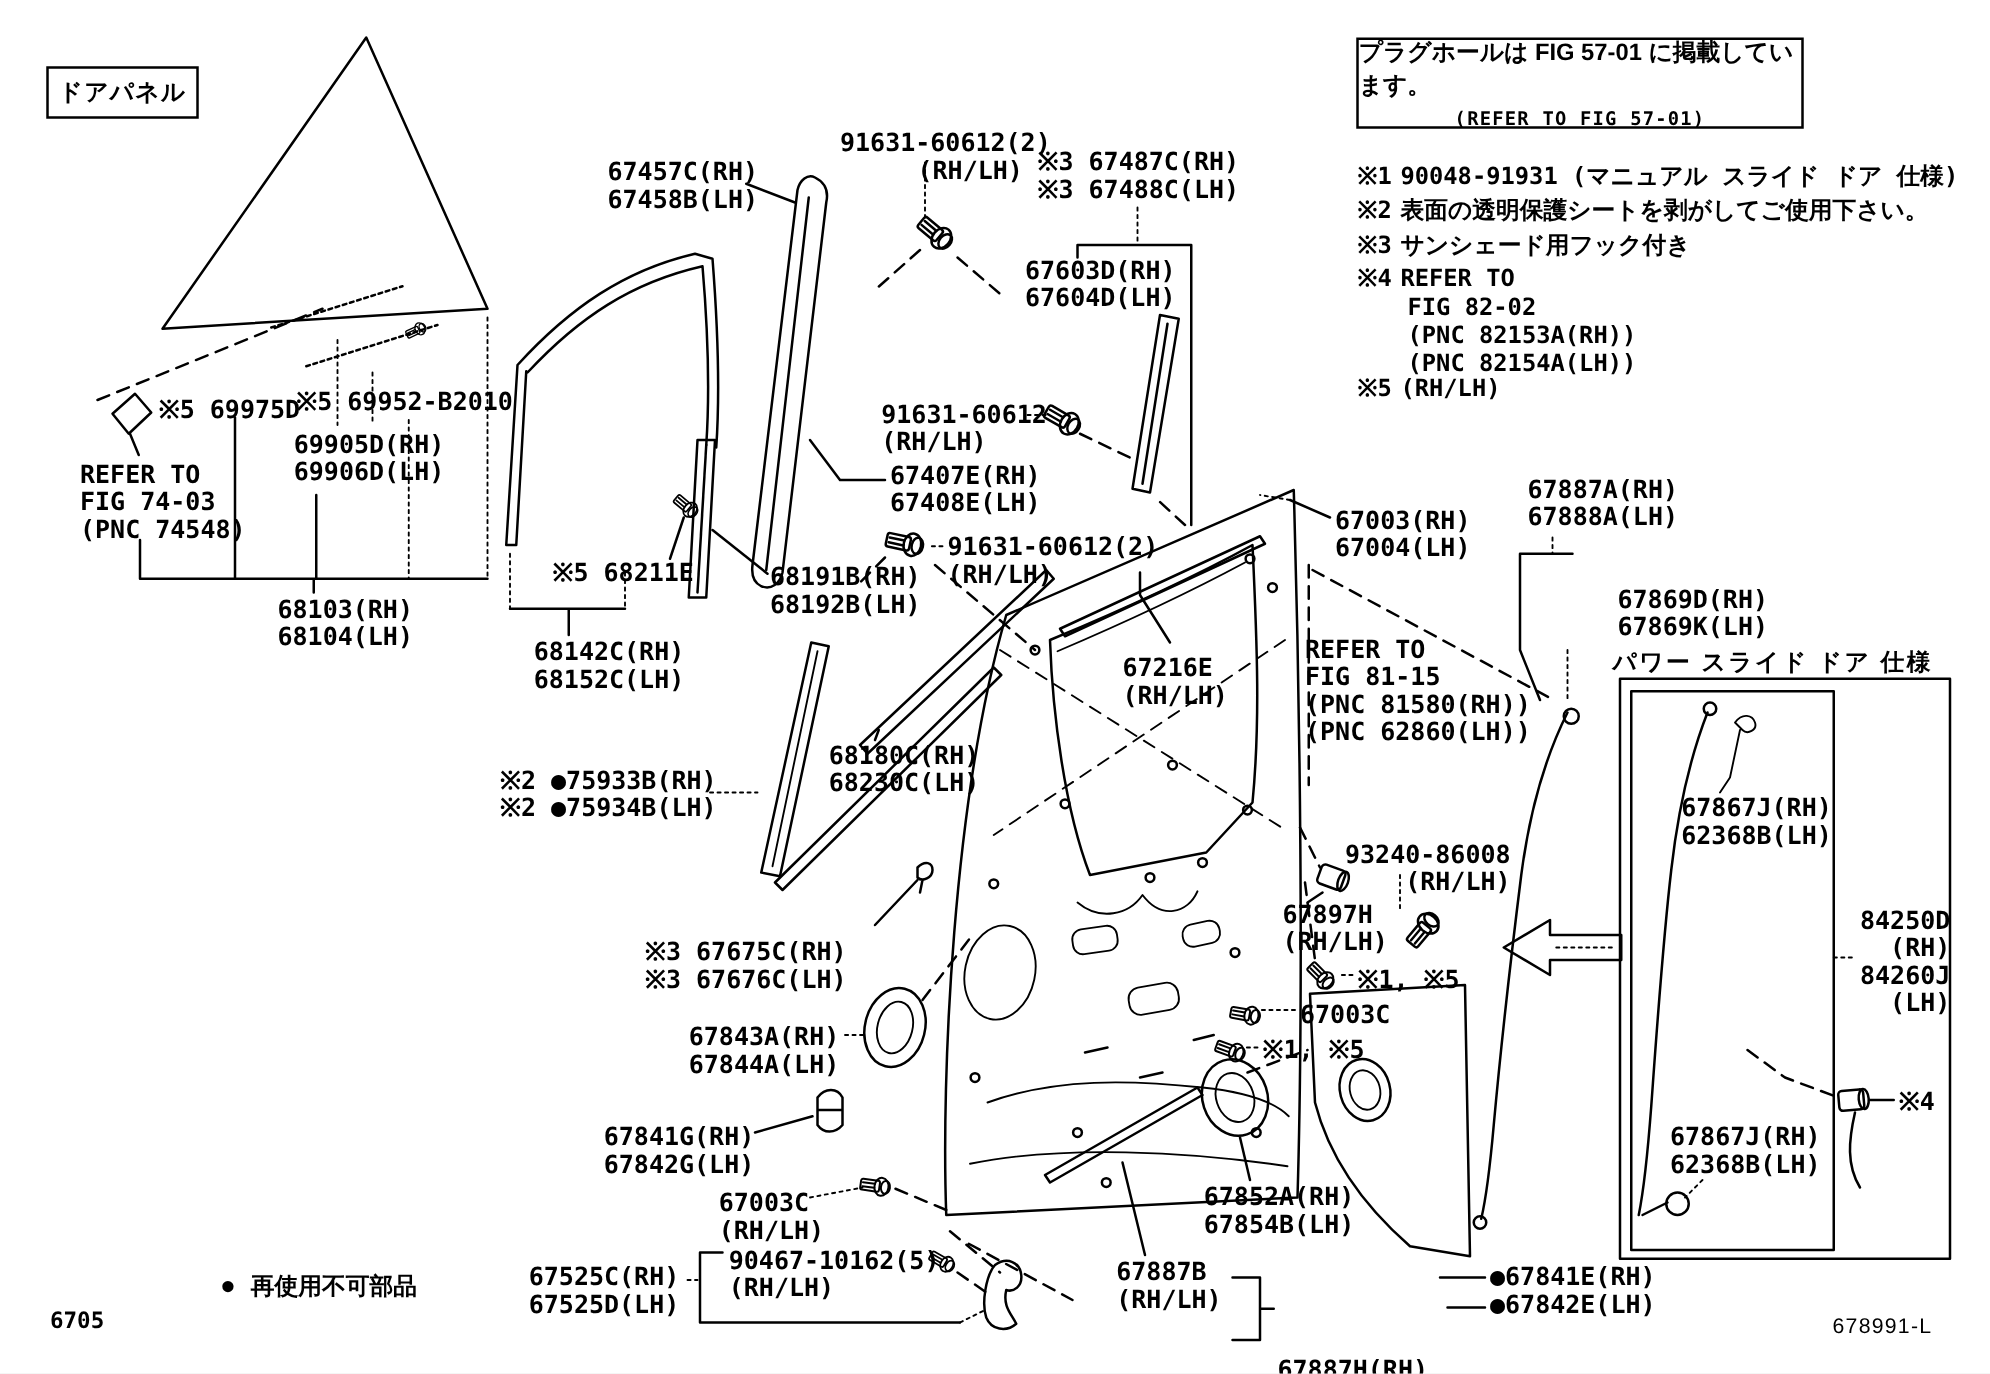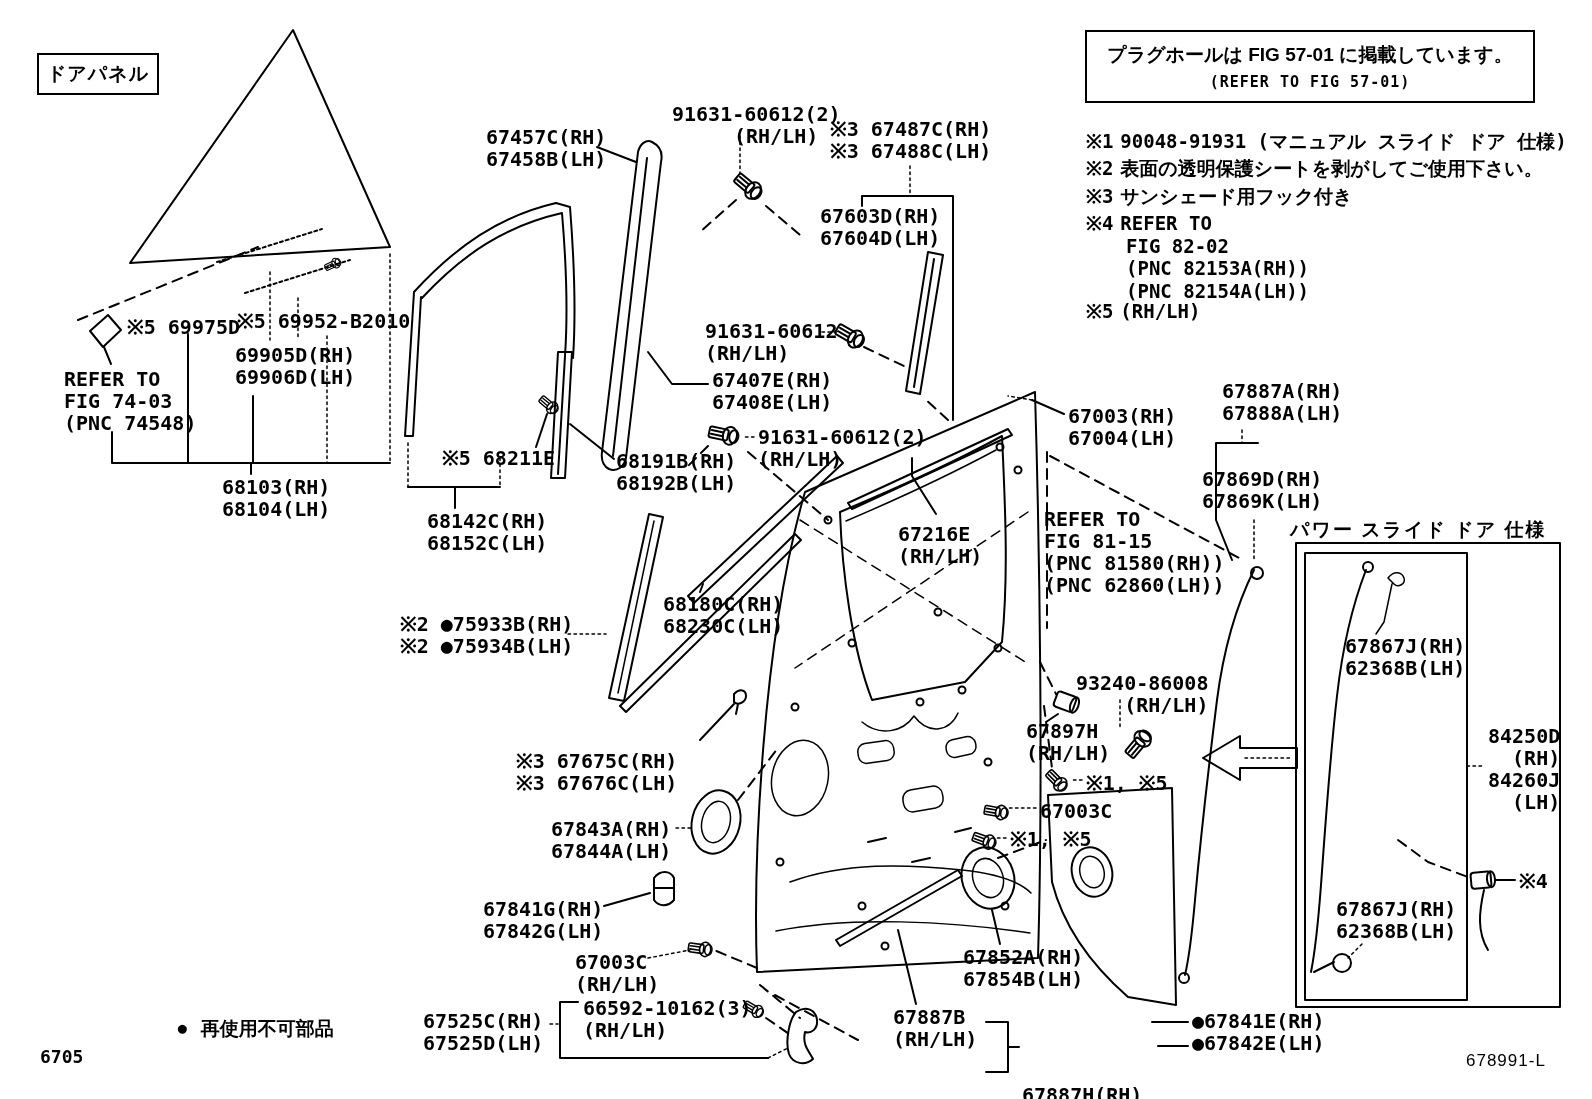--- a/index.html
+++ b/index.html
@@ -9,21 +9,21 @@
   svg *{stroke:#000;fill:none;stroke-width:2;stroke-linecap:round;stroke-linejoin:round;}
   svg .dash{stroke-dasharray:10 7;}
   svg .dot{stroke-dasharray:2.5 3.5;stroke-width:1.5;}
   svg .thin{stroke-width:1.5;}
   .part-label{position:absolute;font:bold 20px "DejaVu Sans Mono",monospace;
               line-height:22px;white-space:pre;}
   .part-label div{white-space:pre;}
   #door-panel-tag{position:absolute;left:37px;top:53px;width:118px;height:38px;
       border:2px solid #000;display:flex;align-items:center;justify-content:center;
       font:bold 19px "Liberation Sans",sans-serif;letter-spacing:1px;}
-  #plug-note-box{position:absolute;left:1085px;top:30px;width:450px;height:73px;
+  #plug-note-box{position:absolute;left:1085px;top:30px;width:358px;height:73px;
       border:2px solid #000;box-sizing:border-box;display:flex;flex-direction:column;
       align-items:center;justify-content:center;}
   #plug-note-box .jp1{font:bold 19px "Liberation Sans",sans-serif;}
   #plug-note-box .sub{font:bold 15px "DejaVu Sans Mono",monospace;margin-top:5px;letter-spacing:1px;}
   .note-row{position:absolute;left:1086px;font:bold 19px "DejaVu Sans Mono","Liberation Sans",sans-serif;
       line-height:22.5px;white-space:pre;}
   .note-row .marker{display:inline-block;margin-right:7px;}
   .note-row .cont{margin-left:40px;}
   #power-box-title{position:absolute;left:1290px;top:517px;
       font:bold 19px "Liberation Sans",sans-serif;letter-spacing:2px;white-space:nowrap;text-align:center;}
@@ -231,35 +231,35 @@
       <div class="part-label" style="left: 616px; top: 450px;"><div>68191B(RH)</div><div>68192B(LH)</div></div>
       <div class="part-label" style="left: 442px; top: 447px;"><div>※5 68211E</div></div>
       <div class="part-label" style="left: 427px; top: 510px;"><div>68142C(RH)</div><div>68152C(LH)</div></div>
       <div class="part-label" style="left: 400px; top: 613px;"><div>※2 ●75933B(RH)</div><div>※2 ●75934B(LH)</div></div>
       <div class="part-label" style="left: 663px; top: 593px;"><div>68180C(RH)</div><div>68230C(LH)</div></div>
       <div class="part-label" style="left: 516px; top: 731px; margin-top: 19px;"><div>※3 67675C(RH)</div><div>※3 67676C(LH)</div></div>
       <div class="part-label" style="left: 551px; top: 818px;"><div>67843A(RH)</div><div>67844A(LH)</div></div>
       <div class="part-label" style="left: 483px; top: 898px;"><div>67841G(RH)</div><div>67842G(LH)</div></div>
       <div class="part-label" style="left: 575px; top: 951px;"><div>67003C</div><div>(RH/LH)</div></div>
       <div class="part-label" style="left: 423px; top: 1010px;"><div>67525C(RH)</div><div>67525D(LH)</div></div>
-      <div class="part-label" style="left: 583px; top: 997px;"><div>66592-10162(3)</div><div>(RH/LH)</div></div>
+      <div class="part-label" style="left: 583px; top: 997px;"><div>90467-10162(5)</div><div>(RH/LH)</div></div>
       <div class="part-label" style="left: 1068px; top: 405px;"><div>67003(RH)</div><div>67004(LH)</div></div>
       <div class="part-label" style="left: 898px; top: 523px;"><div>67216E</div><div>(RH/LH)</div></div>
       <div class="part-label" style="left: 1044px; top: 508px;"><div>REFER TO</div><div>FIG 81-15</div><div>(PNC 81580(RH))</div><div>(PNC 62860(LH))</div></div>
       <div class="part-label" style="left: 1076px; top: 672px; text-align: right;"><div>93240-86008</div><div>(RH/LH)</div></div>
       <div class="part-label" style="left: 1026px; top: 720px;"><div>67897H</div><div>(RH/LH)</div></div>
       <div class="part-label" style="left: 1086px; top: 772px;"><div>※1, ※5</div></div>
       <div class="part-label" style="left: 1040px; top: 800px;"><div>67003C</div></div>
       <div class="part-label" style="left: 1010px; top: 828px;"><div>※1, ※5</div></div>
       <div class="part-label" style="left: 963px; top: 946px;"><div>67852A(RH)</div><div>67854B(LH)</div></div>
       <div class="part-label" style="left: 893px; top: 1006px;"><div>67887B</div><div>(RH/LH)</div></div>
       <div class="part-label" style="left: 1022px; top: 1084px;"><div>67887H(RH)</div><div>67888F(LH)</div></div>
       <div class="part-label" style="left: 1192px; top: 1010px;"><div>●67841E(RH)</div><div>●67842E(LH)</div></div>
       <div class="part-label" style="left: 1222px; top: 380px;"><div>67887A(RH)</div><div>67888A(LH)</div></div>
-      <div class="part-label" style="left: 1202px; top: 468px;"><div>67869D(RH)</div><div>67869K(LH)</div></div>
+      <div class="part-label" style="left: 1294px; top: 468px;"><div>67869D(RH)</div><div>67869K(LH)</div></div>
       <div class="part-label" style="left: 1345px; top: 635px;"><div>67867J(RH)</div><div>62368B(LH)</div></div>
       <div class="part-label" style="left: 1488px; top: 725px; text-align: right;"><div>84250D</div><div>(RH)</div><div>84260J</div><div>(LH)</div></div>
       <div class="part-label" style="left: 1336px; top: 898px;"><div>67867J(RH)</div><div>62368B(LH)</div></div>
       <div class="part-label" style="left: 1519px; top: 870px;"><div>※4</div></div>
     </div>
 
 <div id="power-box-title">パワー スライド ドア 仕様</div>
 
 <div id="legend">
   <span class="dot-sym">●</span><span>再使用不可部品</span>

